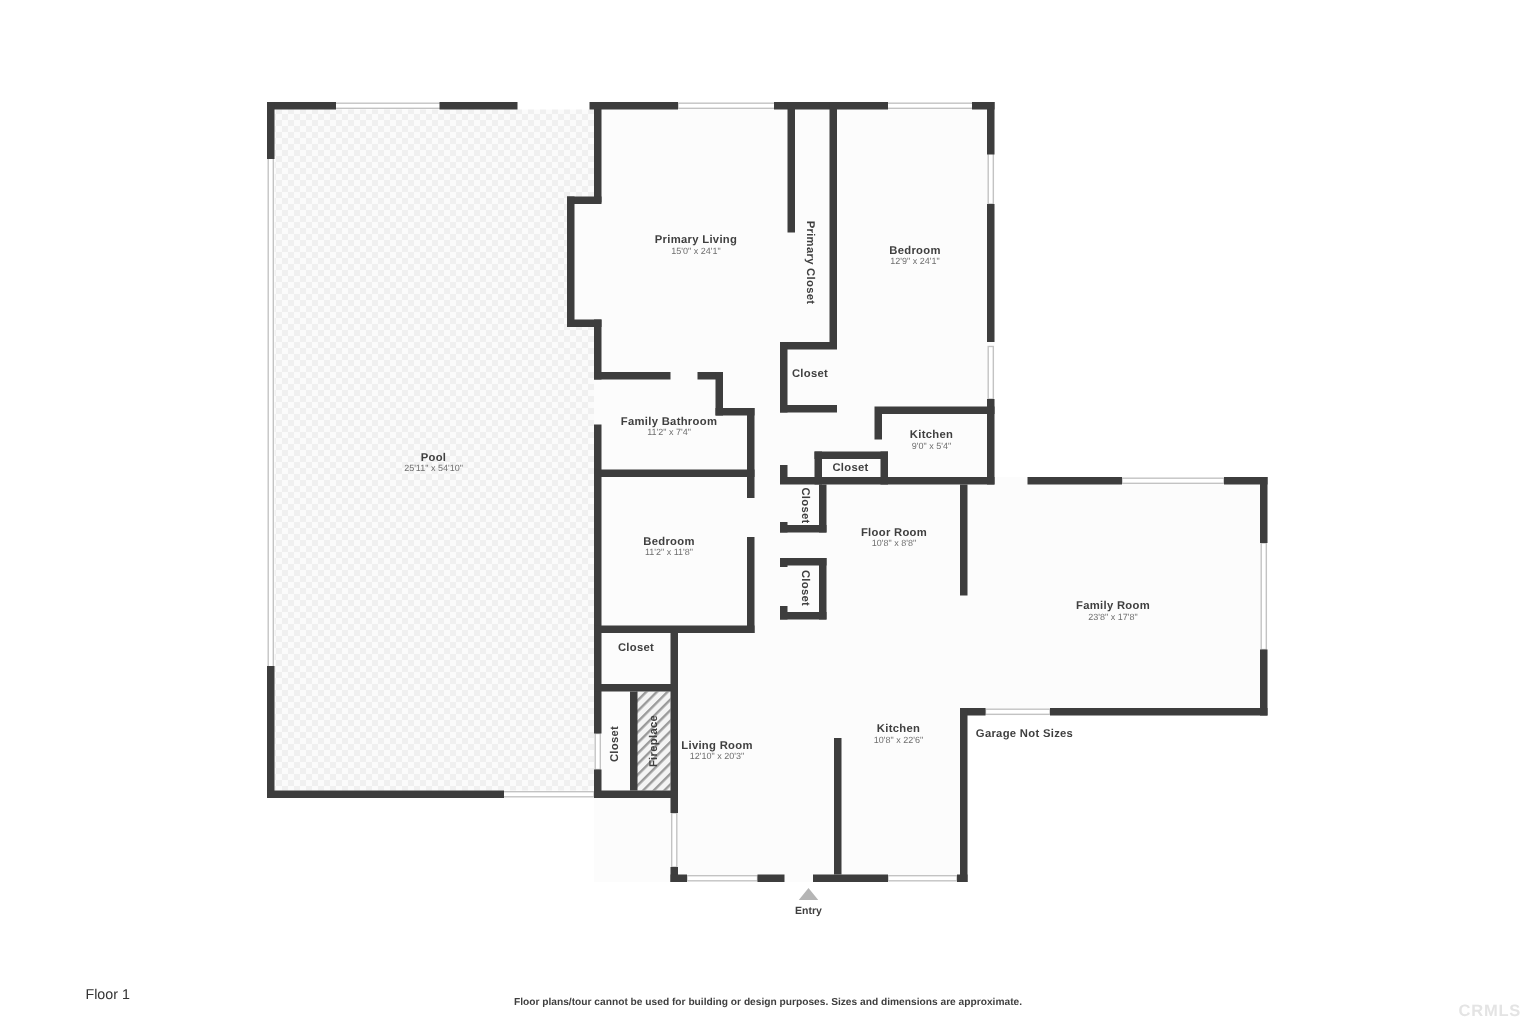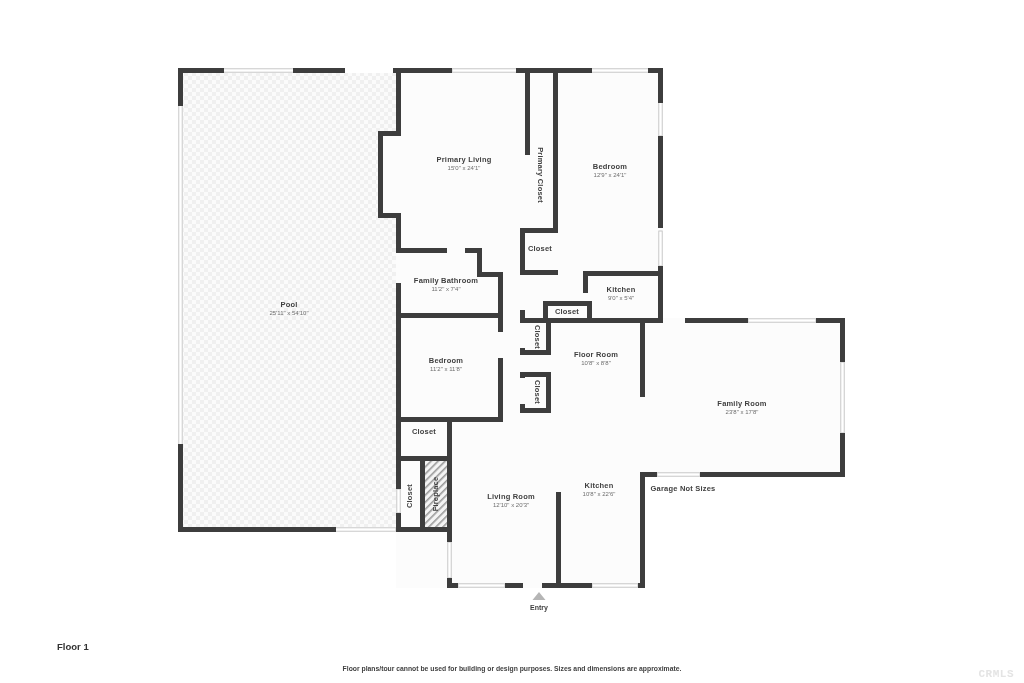--- a/index.html
+++ b/index.html
@@ -7,23 +7,23 @@
   .stage{position:relative;width:1024px;height:683px;background:#fff;overflow:hidden;}
   svg{position:absolute;left:0;top:0;}
   .w{fill:#3d3d3d;}
   .win{fill:#ffffff;stroke:#c2c2c2;stroke-width:0.9;}
   .room-label{position:absolute;transform:translate(-50%,-50%);text-align:center;color:#3f3f3f;white-space:nowrap;line-height:1.25;}
   .room-name{font-size:7.5px;font-weight:700;letter-spacing:.2px;display:block;}
   .room-dims{font-size:6px;font-weight:400;color:#6e6e6e;display:block;margin-top:1px;}
   .vert{writing-mode:vertical-rl;}
   .vert-flip{writing-mode:vertical-rl;transform:translate(-50%,-50%) rotate(180deg);}
   .entry-label{position:absolute;transform:translate(-50%,0);font-size:7px;font-weight:700;color:#3f3f3f;}
-  .floor-label{position:absolute;left:18px;top:641px;font-size:9.5px;font-weight:700;color:#333;padding-left:39px;}
+  .floor-label{position:absolute;left:18px;top:658px;font-size:9.5px;font-weight:400;color:#333;padding-left:39px;}
   .disclaimer{position:absolute;left:512px;top:665px;transform:translate(-50%,0);font-size:6.8px;font-weight:700;color:#3f3f3f;white-space:nowrap;}
-  .watermark{position:absolute;right:10px;top:668px;font-size:11px;font-weight:700;color:#e4e4e4;letter-spacing:.5px;font-family:Liberation Mono, monospace;}
+  .watermark{position:absolute;right:10px;top:668px;font-size:11px;font-weight:700;color:#e4e4e4;letter-spacing:.5px;}
 </style>
 </head>
 <body>
 
 <div class="stage">
 
   <svg width="1024" height="683" viewBox="0 0 1024 683">
     <defs>
       <pattern id="poolPat" width="8" height="8" patternUnits="userSpaceOnUse">
         <rect width="8" height="8" fill="#fbfbfb"></rect>
@@ -214,21 +214,21 @@
   </div>
 
   <div class="room-label vert-flip" style="left:410px;top:496px;">
     <span class="room-name">Closet</span>
   </div>
 
   <div class="room-label vert-flip" style="left:436px;top:494px;">
     <span class="room-name">Fireplace</span>
   </div>
 
-  <div class="room-label" style="left:511px;top:501px;">
+  <div class="room-label" style="left:478px;top:501px;">
     <span class="room-name">Living Room</span>
     <span class="room-dims">12'10" x 20'3"</span>
   </div>
 
   <div class="room-label" style="left:599px;top:490px;">
     <span class="room-name">Kitchen</span>
     <span class="room-dims">10'8" x 22'6"</span>
   </div>
 
   <div class="room-label" style="left:683px;top:489px;">

